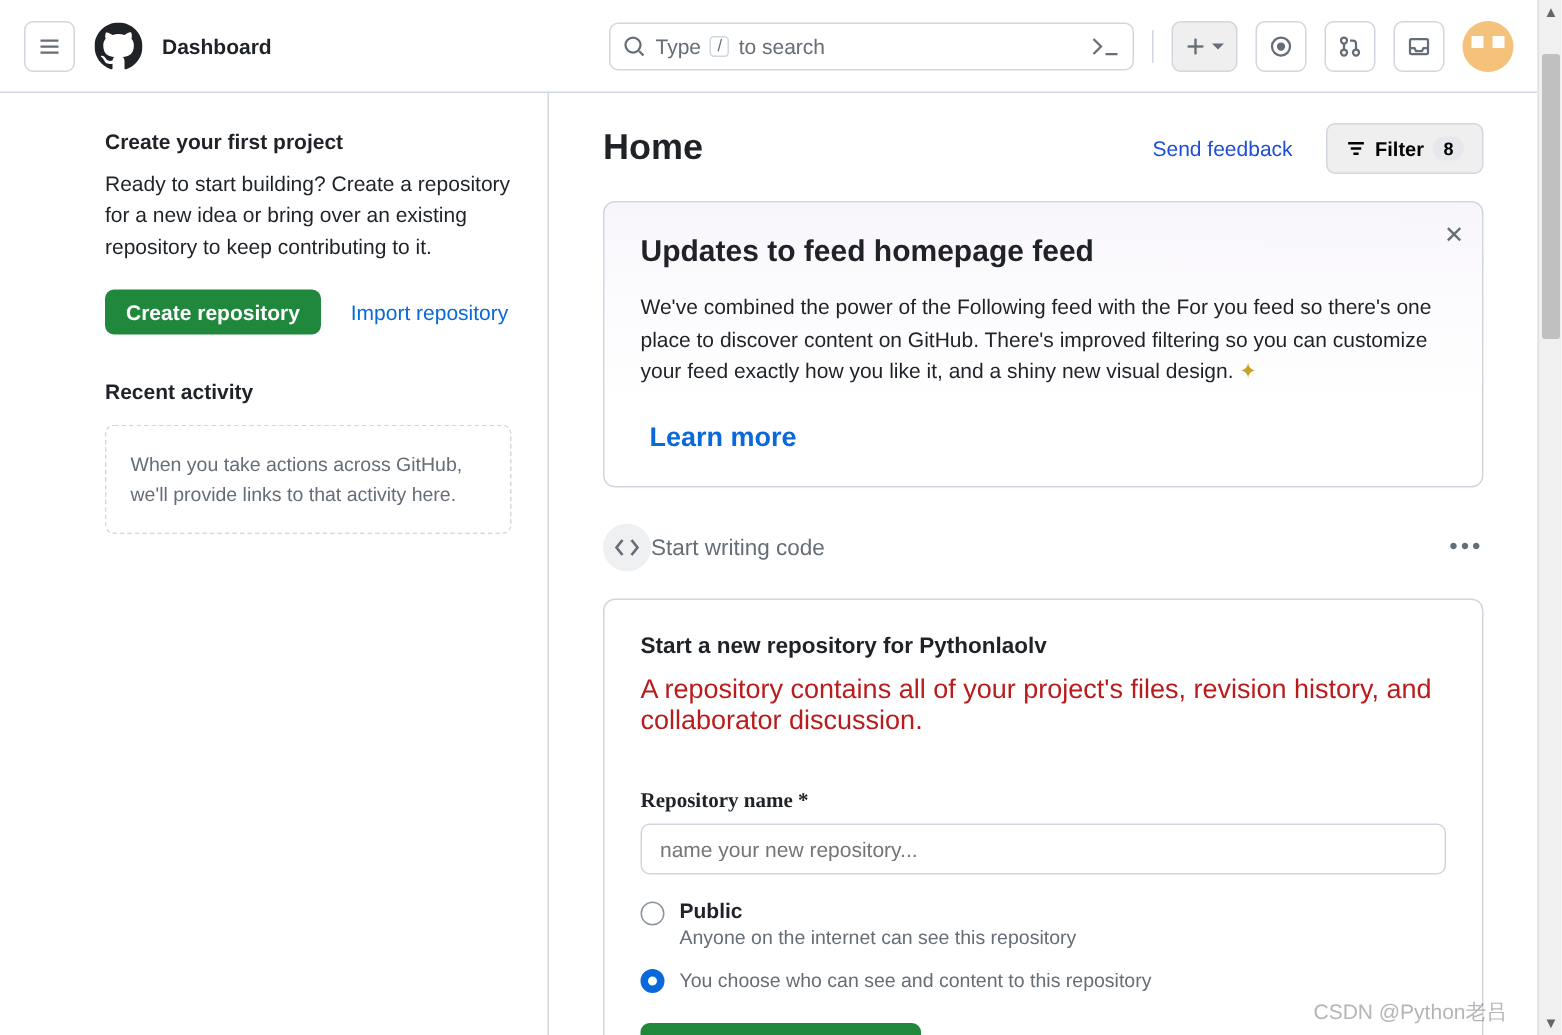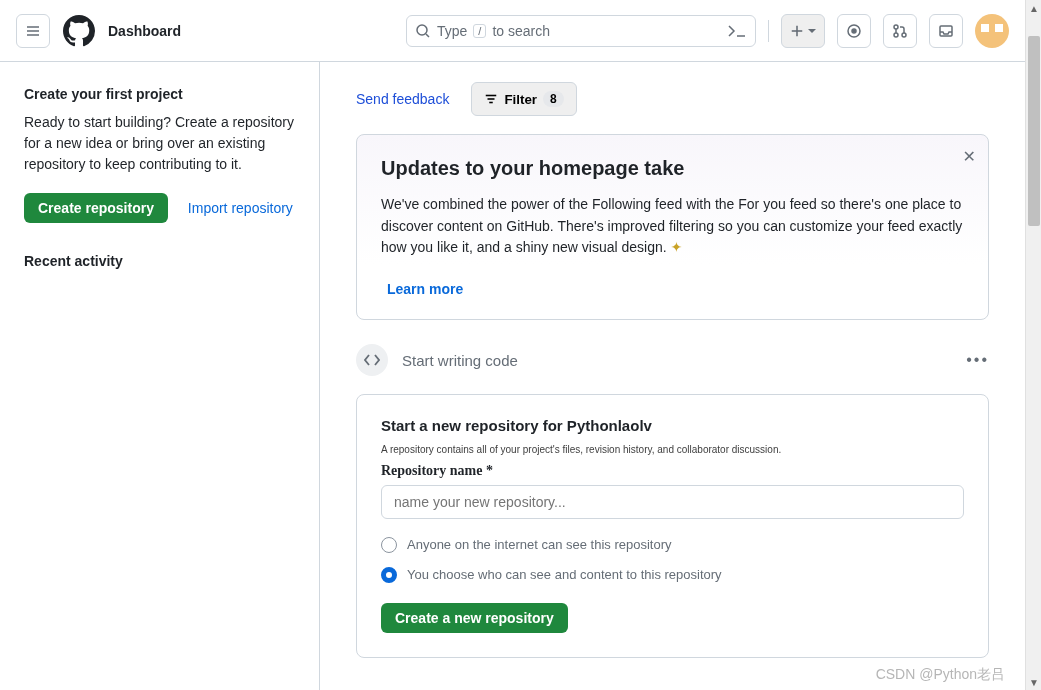--- a/index.html
+++ b/index.html
@@ -20,51 +20,51 @@
 .search-wrap { display: flex; align-items: center; border: 1px solid #d0d7de; border-radius: 6px; height: 32px; width: 350px; padding: 0 8px; color: #656d76; gap: 6px; }
 .search-wrap .kbd { border: 1px solid #d0d7de; border-radius: 3px; padding: 0 4px; font-size: 11px; color: #656d76; }
 .split-btn { display: inline-flex; align-items: center; border: 1px solid #d0d7de; border-radius: 6px; height: 34px; padding: 0 8px; gap: 4px; color: #656d76; cursor: pointer; }
 .avatar { width: 34px; height: 34px; border-radius: 50%; background: #f4c27a; position: relative; overflow: hidden; }
 .avatar::before, .avatar::after { content:""; position:absolute; background:#fff; }
 .avatar::before { width: 8px; height: 8px; left: 6px; top: 10px; }
 .avatar::after { width: 8px; height: 8px; right: 6px; top: 10px; }
 
 
 .body { flex: 1; display: flex; overflow: hidden; }
-.sidebar { width: 320px; padding: 24px; border-right: 1px solid #d0d7de; }
+.sidebar { width: 320px; padding: 24px; border-right: 1px solid #d0d7de; margin-left: 46px; }
 .side-h { font-size: 14px; font-weight: 600; margin-bottom: 10px; }
 .side-p { font-size: 14px; color: #1f2328; line-height: 1.5; margin-bottom: 18px; }
 .btn-green { background: #1f883d; color: #fff; border: none; border-radius: 6px; padding: 7px 14px; font-size: 14px; font-weight: 600; cursor: pointer; }
 .link { color: #0969da; font-size: 14px; cursor: pointer; margin-left: 16px; }
 .recent-h { font-size: 14px; font-weight: 600; margin-top: 30px; margin-bottom: 14px; }
 .dashed-box { border: 1px dashed #d0d7de; border-radius: 6px; padding: 16px; color: #656d76; font-size: 13px; line-height: 1.5; }
 
 
 .main { flex: 1; padding: 20px 36px; overflow: hidden; }
 .main-head { display: flex; align-items: center; margin-bottom: 18px; }
 .main-title { font-size: 24px; font-weight: 600; flex: 1; }
 .feedback-link { color: #1d4ed8; font-size: 14px; margin-right: 22px; cursor: pointer; }
 .filter-btn { display: inline-flex; align-items: center; gap: 6px; border: 1px solid #d0d7de; border-radius: 6px; height: 34px; padding: 0 12px; font-weight: 600; cursor: pointer; }
 .filter-count { background: #e6e8eb; border-radius: 999px; padding: 1px 7px; font-size: 12px; font-weight: 600; }
 
 .notice { border: 1px solid #d0d7de; border-radius: 8px; padding: 22px 24px; position: relative; background: linear-gradient(180deg, #f8f6fb 0%, #ffffff 70%); margin-bottom: 24px; }
 .notice-close { position: absolute; right: 12px; top: 12px; color: #656d76; cursor: pointer; font-size: 16px; }
 .notice-title { font-size: 20px; font-weight: 600; margin-bottom: 14px; }
 .notice-body { font-size: 14px; line-height: 1.55; margin-bottom: 22px; }
-.notice-link { color: #0969da; font-weight: 600; font-size: 14px; cursor: pointer; margin-left: 6px; }
+.notice-link { color: #0969da; font-weight: 600; font-size: 18px; cursor: pointer; margin-left: 6px; }
 .sparkle { color: #c9a227; }
 
-.feed-header { display: flex; align-items: center; gap: 14px; margin-bottom: 18px; }
+.feed-header { display: flex; align-items: center; gap: 0; margin-bottom: 18px; }
 .code-icon-wrap { width: 32px; height: 32px; border-radius: 50%; background: #eef0f2; display: flex; align-items: center; justify-content: center; color: #656d76; }
 .feed-title { font-size: 15px; color: #656d76; flex: 1; }
 .kebab { color: #656d76; cursor: pointer; font-size: 16px; letter-spacing: 2px; }
 
 .repo-card { border: 1px solid #d0d7de; border-radius: 8px; padding: 22px 24px 24px; }
 .repo-h { font-size: 15px; font-weight: 600; margin-bottom: 10px; }
-.repo-p { font-size: 10px; color: #404040; margin-bottom: 8px; }
+.repo-p { font-size: 18px; color: #b91c1c; margin-bottom: 36px; }
 .field-label { font-size: 14px; font-weight: 600; margin-bottom: 6px; display: block; font-family: Liberation Serif, serif; }
 .text-input { width: 100%; border: 1px solid #d0d7de; border-radius: 6px; padding: 8px 12px; font-size: 14px; color: #656d76; margin-bottom: 16px; }
 .radio-row { display: flex; align-items: flex-start; gap: 10px; margin-bottom: 12px; }
 .radio { width: 16px; height: 16px; border-radius: 50%; border: 1px solid #8c959f; margin-top: 2px; position: relative; flex-shrink: 0; }
 .radio.checked { border: 5px solid #0969da; }
 .radio-label { font-weight: 600; font-size: 14px; }
 .radio-desc { font-size: 13px; color: #656d76; margin-top: 2px; }
 
 .watermark { position: absolute; right: 20px; bottom: 6px; font-size: 14px; color: rgba(120,120,120,0.55); }
 </style>
@@ -138,39 +138,41 @@
 
   <div class="body">
     <aside class="sidebar">
       <h3 class="side-h">Create your first project</h3>
       <p class="side-p">Ready to start building? Create a repository for a new idea or bring over an existing repository to keep contributing to it.</p>
       <div>
         <button class="btn-green">Create repository</button>
         <a class="link">Import repository</a>
       </div>
       <h3 class="recent-h">Recent activity</h3>
+      <div class="dashed-box">When you take actions across GitHub, we'll provide links to that activity here.</div>
     </aside>
 
     <main class="main">
       <div class="main-head">
+        <h1 class="main-title">Home</h1>
         <a class="feedback-link">Send feedback</a>
         <button class="filter-btn">
           <svg width="14" height="14" viewBox="0 0 16 16" fill="none" stroke="currentColor" stroke-width="1.8">
               <line x1="2" y1="4" x2="14" y2="4"></line>
               <line x1="4" y1="8" x2="12" y2="8"></line>
               <line x1="6" y1="12" x2="10" y2="12"></line>
             </svg>
           <span>Filter</span>
           <span class="filter-count">8</span>
         </button>
       </div>
 
       <div class="notice">
         <span class="notice-close">✕</span>
-        <h2 class="notice-title">Updates to your homepage take</h2>
+        <h2 class="notice-title">Updates to feed homepage feed</h2>
         <p class="notice-body"><span>We've combined the power of the Following feed with the For you feed so there's one place to discover content on GitHub. There's improved filtering so you can customize your feed exactly how you like it, and a shiny new visual design. </span><span class="sparkle">✦</span></p>
         <a class="notice-link">Learn more</a>
       </div>
 
       <div class="feed-header">
         <div class="code-icon-wrap">
           <svg width="16" height="16" viewBox="0 0 16 16" fill="none" stroke="currentColor" stroke-width="1.8">
               <path d="M5 3L1 8l4 5M11 3l4 5-4 5"></path>
             </svg>
         </div>
@@ -179,20 +181,21 @@
       </div>
 
       <div class="repo-card">
         <h3 class="repo-h">Start a new repository for Pythonlaolv</h3>
         <p class="repo-p">A repository contains all of your project's files, revision history, and collaborator discussion.</p>
         <label class="field-label">Repository name *</label>
         <input class="text-input" placeholder="name your new repository..." style="">
         <div class="radio-row">
           <span class="radio"></span>
           <div>
+            <div class="radio-label">Public</div>
             <div class="radio-desc">Anyone on the internet can see this repository</div>
           </div>
         </div>
         <div class="radio-row">
           <span class="radio checked"></span>
           <div>
             <div class="radio-desc">You choose who can see and content to this repository</div>
           </div>
         </div>
         <button class="btn-green" style="margin-top:8px;">Create a new repository</button>

